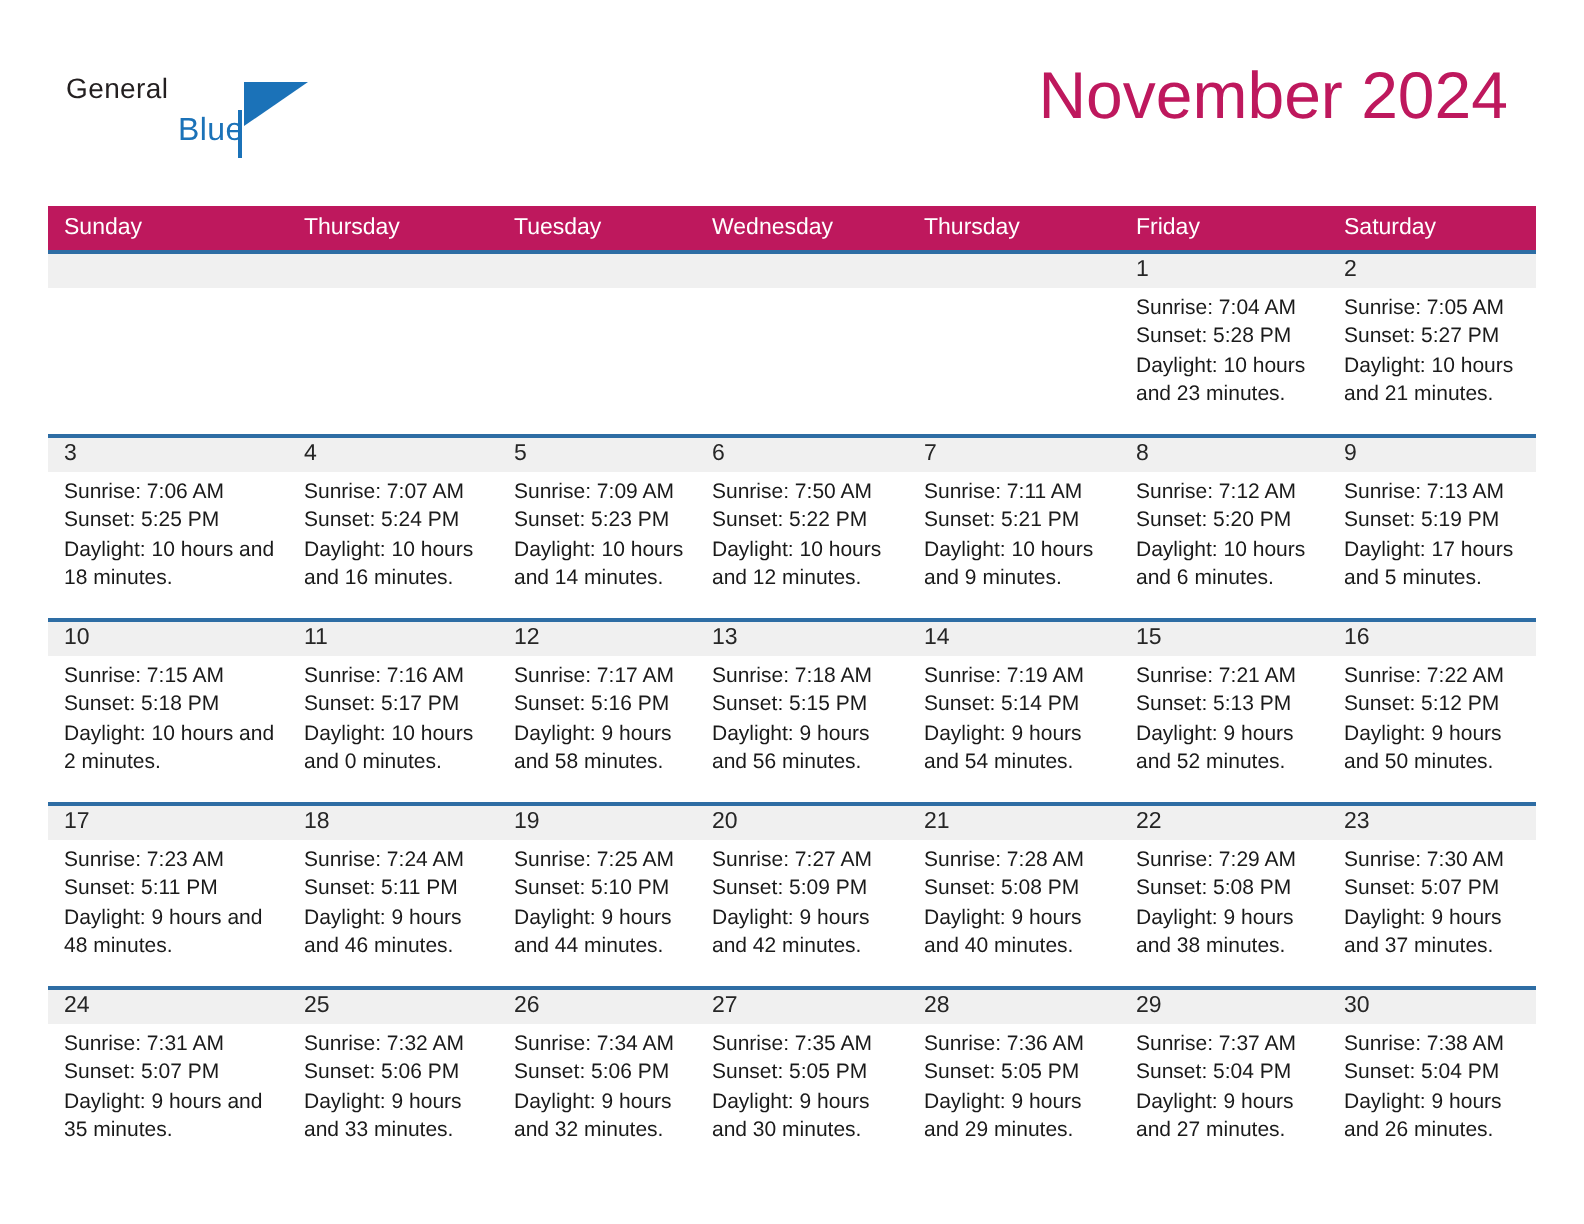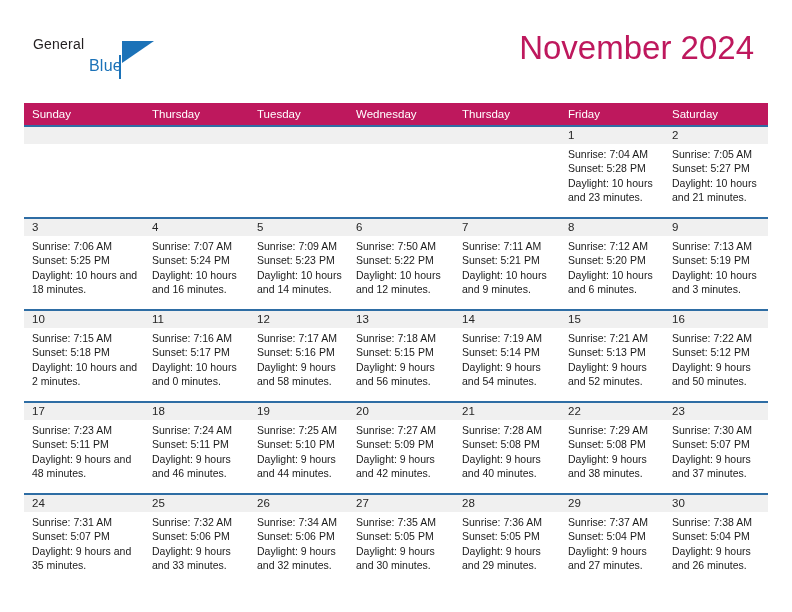--- a/index.html
+++ b/index.html
@@ -320,21 +320,21 @@
                 <div class="daylight">Daylight: 10 hours and 6 minutes.</div>
               </div>
             </div>
           </td>
           <td>
             <div class="cell-inner">
               <span class="daynum">9</span>
               <div class="details">
                 <div>Sunrise: 7:13 AM</div>
                 <div>Sunset: 5:19 PM</div>
-                <div class="daylight">Daylight: 10 hours and 3 minutes.</div>
+                <div class="daylight">Daylight: 17 hours and 5 minutes.</div>
               </div>
             </div>
           </td>
         </tr>
         <tr class="week-row">
           <td>
             <div class="cell-inner">
               <span class="daynum">10</span>
               <div class="details">
                 <div>Sunrise: 7:15 AM</div>

